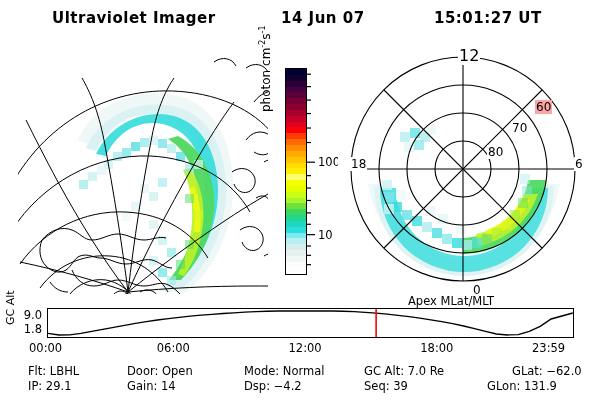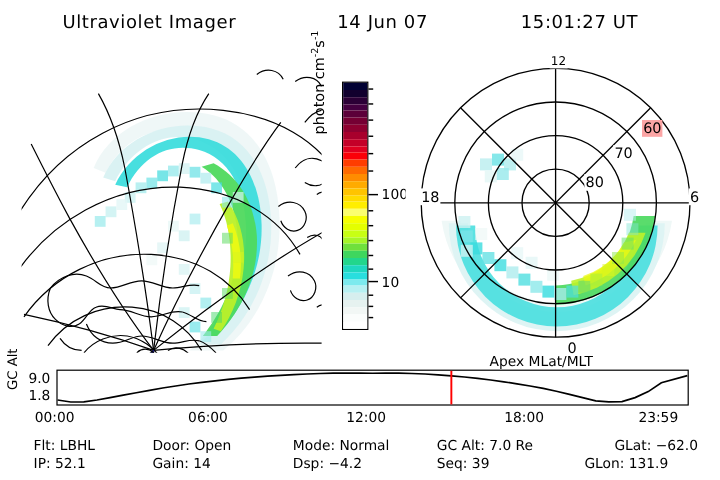--- a/index.html
+++ b/index.html
@@ -5,21 +5,21 @@
   html,body{margin:0;padding:0;background:#ffffff;}
   body{
     width:600px;height:400px;overflow:hidden;
     font-family:"DejaVu Sans","Liberation Sans",sans-serif;
     color:#000;
     -webkit-font-smoothing:none;
   }
   #app{position:relative;width:600px;height:400px;background:#fff;}
 
   
-  .hdr{position:absolute;top:6px;left:0;width:480px;height:26px;}
+  .hdr{position:absolute;top:6px;left:0;width:480px;height:26px;font-weight:bold;}
   .hdr span{position:absolute;font-size:15px;letter-spacing:.5px;white-space:nowrap;}
   .hdr .t1{left:52px;top:3px;}
   .hdr .t2{left:281px;top:3px;}
   .hdr .t3{left:434px;top:3px;}
 
   
   .panel{position:absolute;}
   svg{display:block;overflow:visible;}
   .cap{position:absolute;font-size:11.5px;white-space:nowrap;}
 
@@ -295,21 +295,21 @@
 
       <g stroke="#000000" stroke-width="1.1">
         <line x1="125" y1="13" x2="125" y2="237"></line>
         <line x1="13" y1="125" x2="237" y2="125"></line>
         <line x1="46" y1="46" x2="204" y2="204"></line>
         <line x1="204" y1="46" x2="46" y2="204"></line>
       </g>
     </svg>
 
     <div id="mltLabels">
-        <div style="position: absolute; left: 120px; top: 2px; font-size: 10px; background: rgb(255, 255, 255); padding: 0px 1px;">12</div>
+        <div style="position: absolute; left: 120px; top: 2px; font-size: 16px; background: rgb(255, 255, 255); padding: 0px 1px;">12</div>
         <div style="position: absolute; left: 12px; top: 113px; font-size: 12px; background: rgb(255, 255, 255); padding: 0px 1px;">18</div>
         <div style="position: absolute; left: 236px; top: 113px; font-size: 12px; background: rgb(255, 255, 255); padding: 0px 1px;">6</div>
         <div style="position: absolute; left: 134px; top: 239px; font-size: 12px; background: rgb(255, 255, 255); padding: 0px 1px;">0</div>
       </div>
     <div id="latLabels">
         <div style="position: absolute; left: 197px; top: 56px; font-size: 12px; background: #fca5a5; padding: 0px 1px;">60</div>
         <div style="position: absolute; left: 173px; top: 77px; font-size: 12px; background: rgb(255, 255, 255); padding: 0px 1px;">70</div>
         <div style="position: absolute; left: 149px; top: 101px; font-size: 12px; background: rgb(255, 255, 255); padding: 0px 1px;">80</div>
       </div>
 
@@ -336,20 +336,20 @@
       <div class="xtick" style="left: 420.25px;">18:00</div>
       <div class="xtick" style="left: 532px;">23:59</div>
     </div>
 
   <div id="footer">
       <div class="cell r0" style="left: 28px;">Flt: LBHL</div>
       <div class="cell r0" style="left: 127px;">Door: Open</div>
       <div class="cell r0" style="left: 244px;">Mode: Normal</div>
       <div class="cell r0" style="left: 364px;">GC Alt: 7.0 Re</div>
       <div class="cell r0" style="left: 487px; margin-left: 25px;">GLat: −62.0</div>
-      <div class="cell r1" style="left: 28px;">IP: 52.1</div>
+      <div class="cell r1" style="left: 28px;">IP: 29.1</div>
       <div class="cell r1" style="left: 127px;">Gain: 14</div>
       <div class="cell r1" style="left: 244px;">Dsp: −4.2</div>
       <div class="cell r1" style="left: 364px;">Seq: 39</div>
       <div class="cell r1" style="left: 487px;">GLon: 131.9</div>
     </div>
 
 </div>
 
 </body></html>

